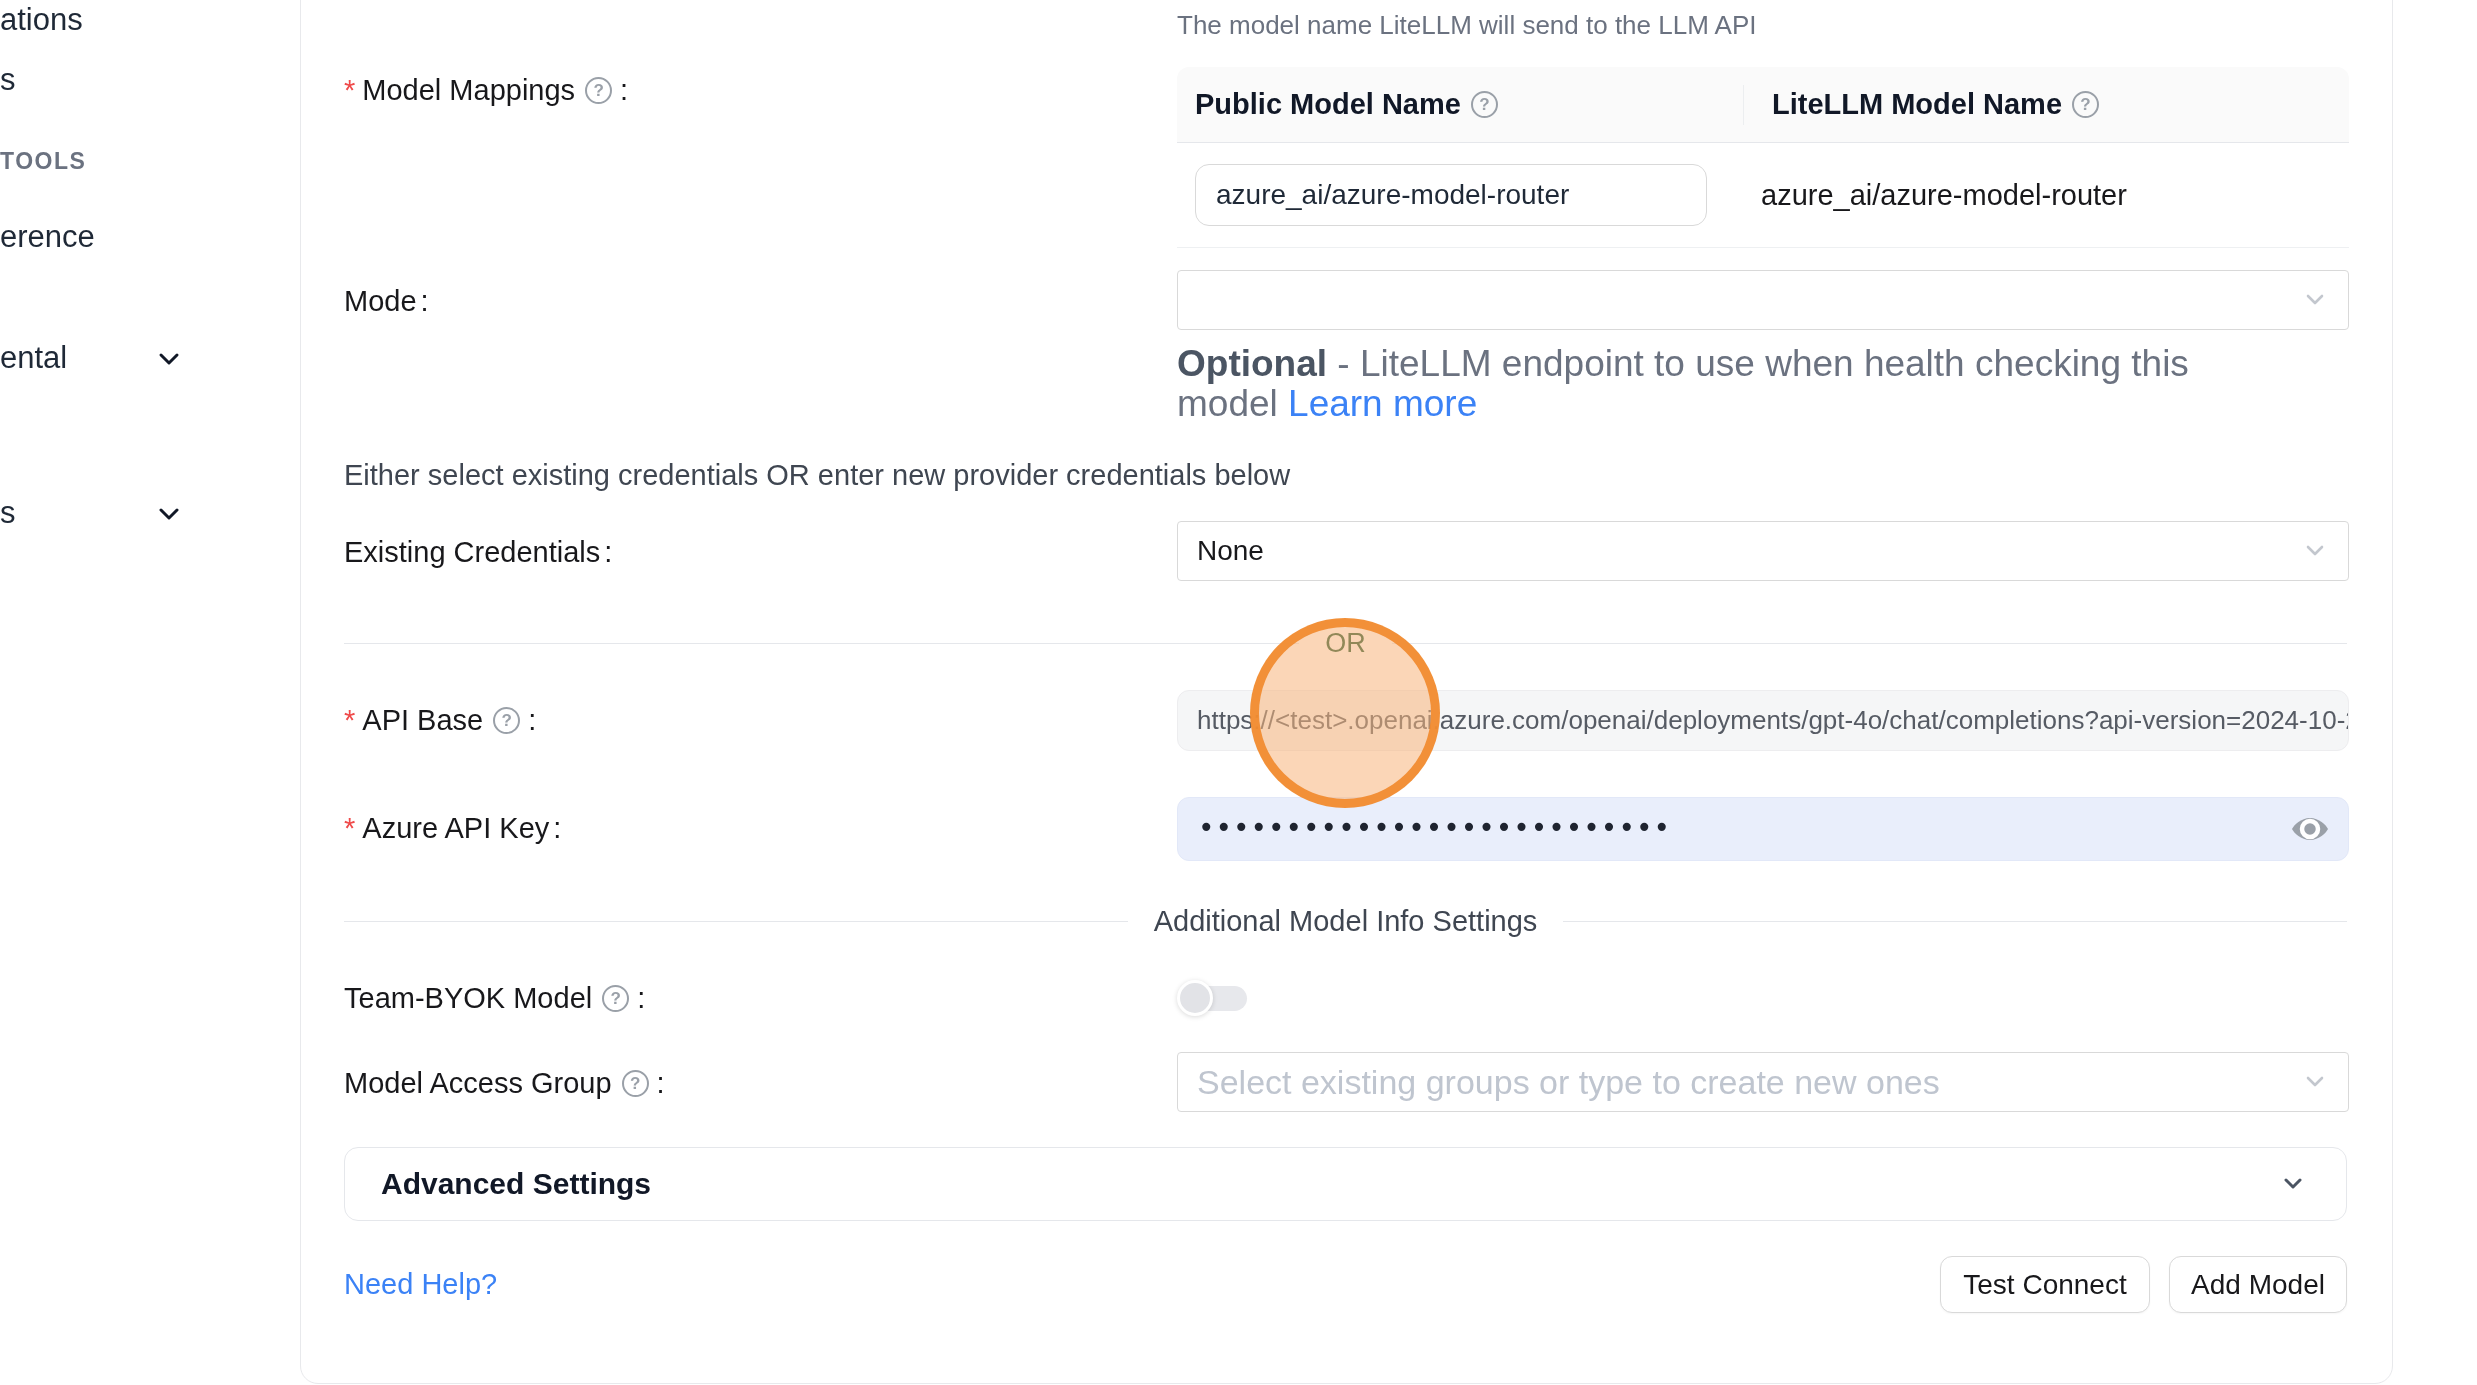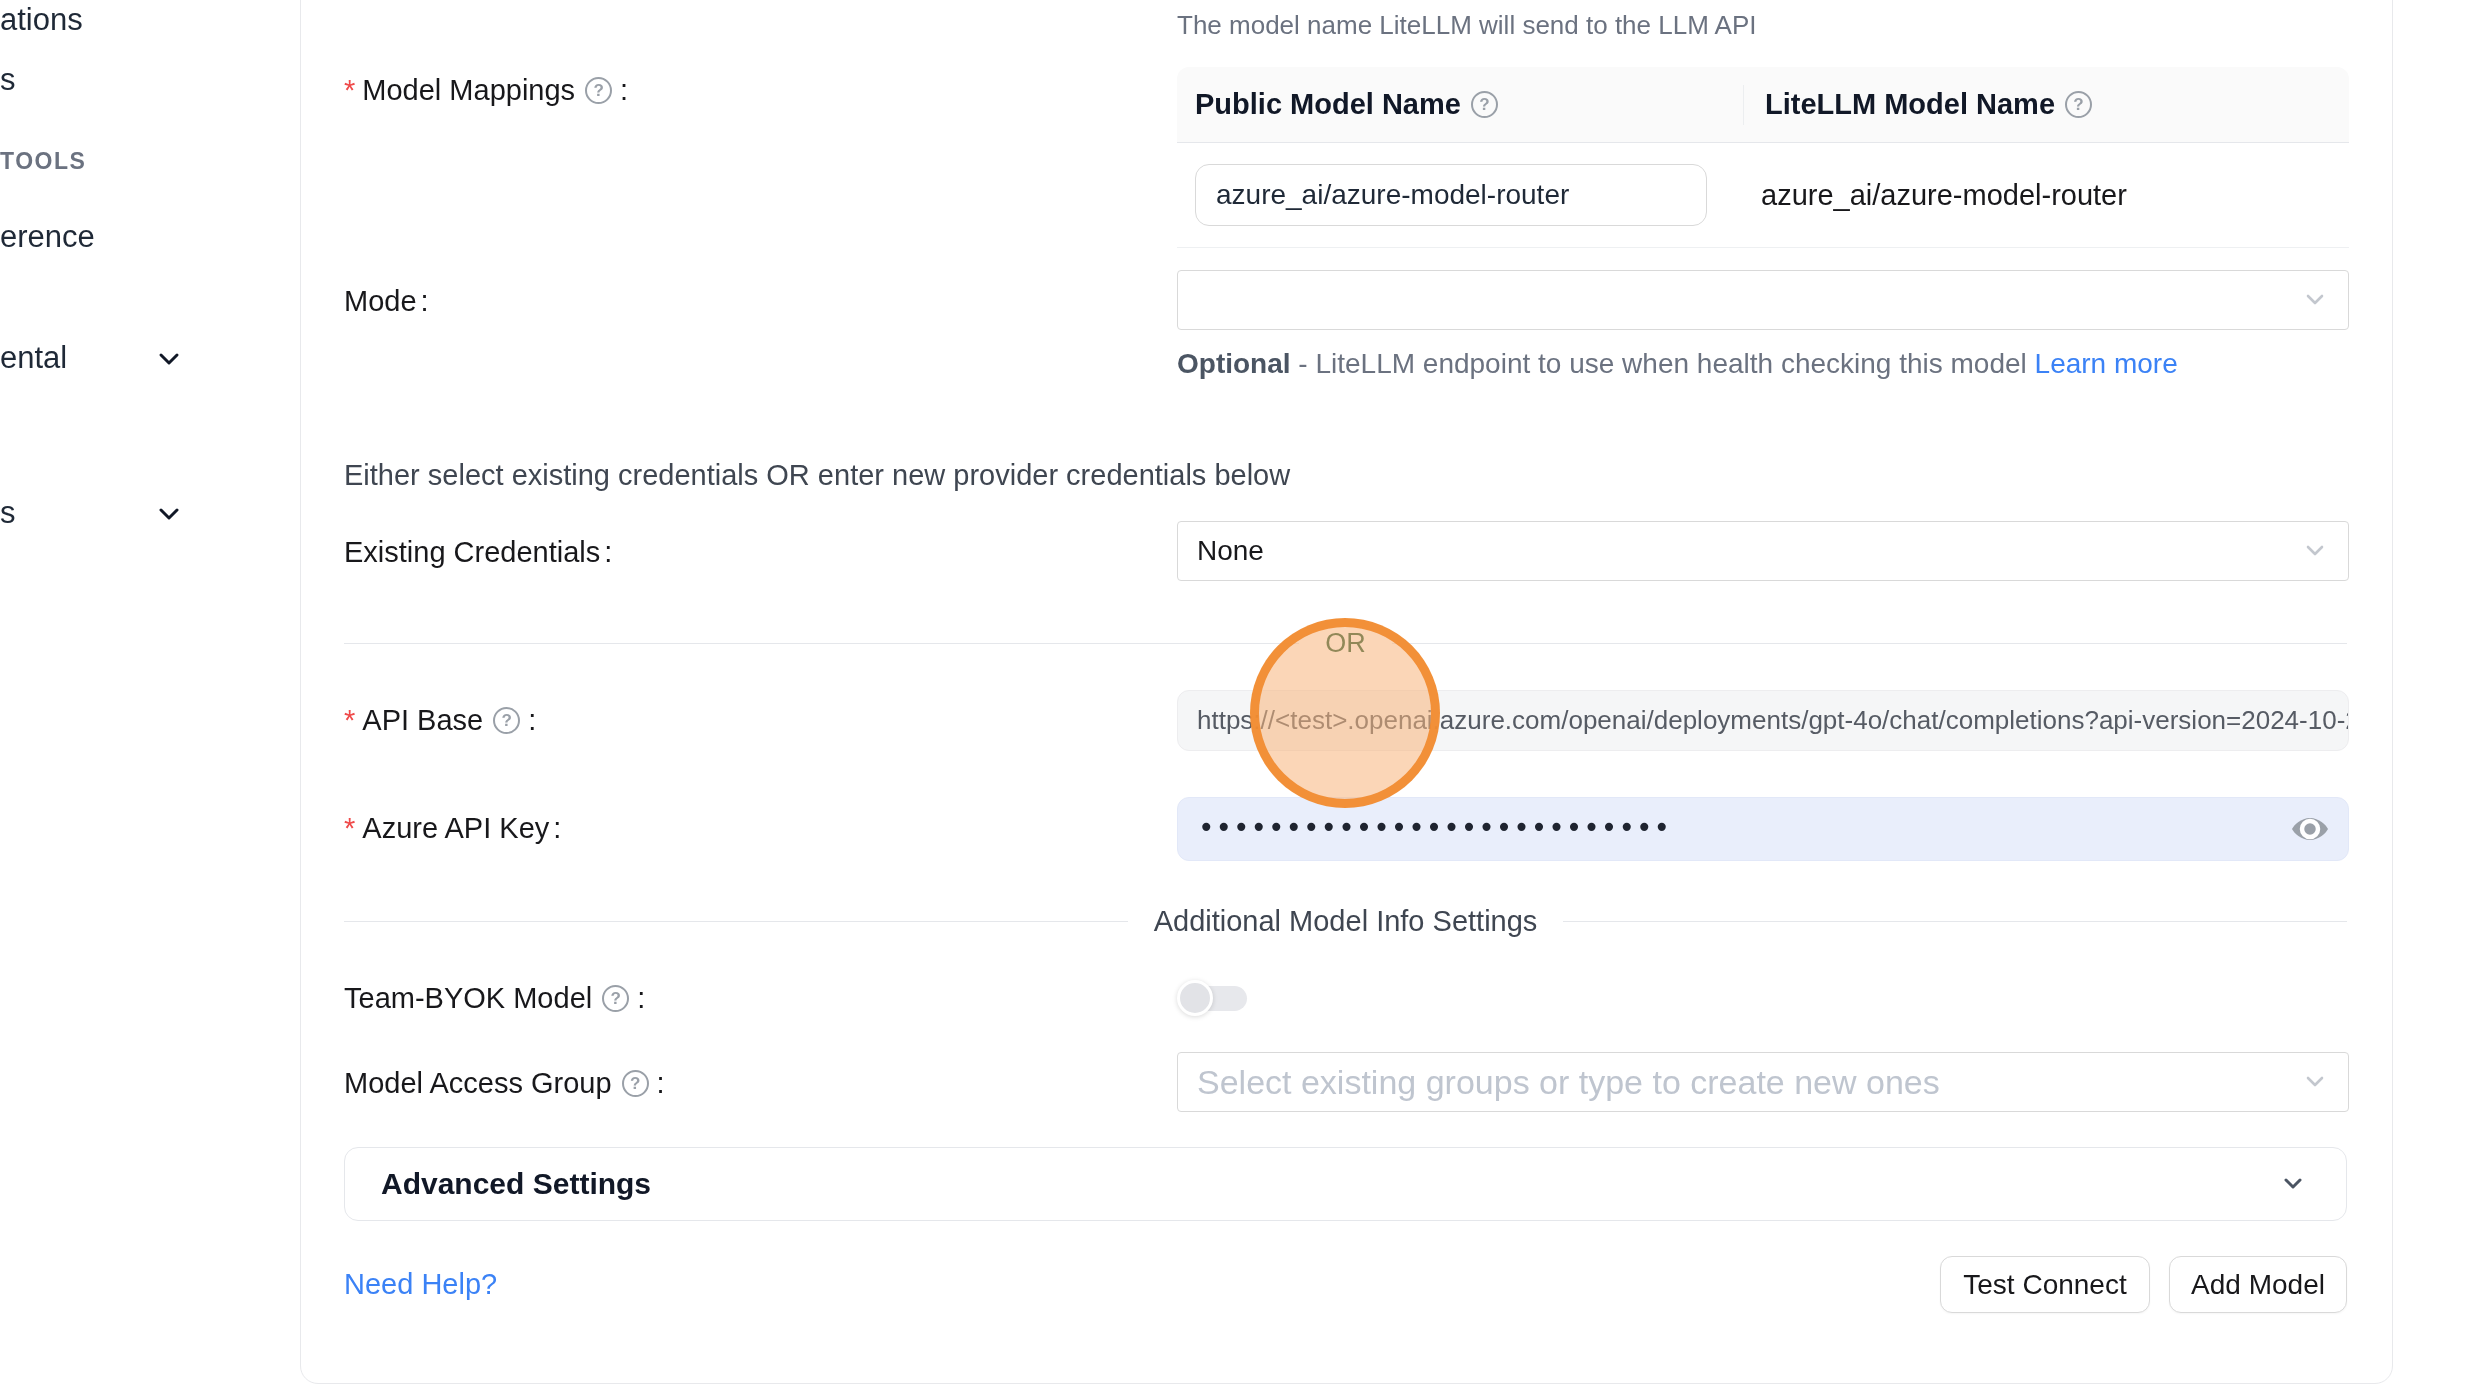--- a/index.html
+++ b/index.html
@@ -22,36 +22,36 @@
   .qicon { display:inline-flex; align-items:center; justify-content:center; width:27px; height:27px;
     border:2px solid #9aa0a8; border-radius:50%; color:#9aa0a8; font-size:17px; font-weight:700;
     margin:0 4px 0 10px; flex:0 0 auto; }
   .colon { margin-left:4px; }
 
   
   .mm-table { position:absolute; left:1177px; top:67px; width:1172px; }
   .mm-head { display:flex; height:76px; background:#fafafa; border-radius:12px 12px 0 0;
     border-bottom:1px solid #e5e7eb; align-items:center; }
   .mm-col1 { width:566px; padding-left:18px; display:flex; align-items:center; }
-  .mm-col2 { flex:1; padding-left:21px; display:flex; align-items:center; border-left:1px solid #eceef0; height:40px; }
+  .mm-col2 { flex:1; padding-left:28px; display:flex; align-items:center; border-left:1px solid #eceef0; height:40px; }
   .mm-head-label { font-size:29px; font-weight:700; color:#111827; }
   .mm-body { display:flex; height:105px; align-items:center; border-bottom:1px solid #eef0f2; }
   .mm-input { margin-left:18px; width:512px; height:62px; border:1px solid #d9d9d9; border-radius:14px;
     font-size:28px; color:#1f2937; padding:0 20px; outline:none; background:#fff;
     font-family:"Liberation Sans","DejaVu Sans",sans-serif; }
   .mm-value { padding-left:18px; font-size:29px; color:#18181b; }
 
   
   .select-box { position:absolute; left:1177px; width:1172px; height:60px; background:#fff;
     border:1px solid #d9d9d9; border-radius:4px; display:flex; align-items:center; padding:0 56px 0 19px; }
   .select-box .val { font-size:28px; color:#18181b; }
   .select-box .ph { font-size:34px; color:#bfc5cf; }
   .sel-chev { position:absolute; right:16px; top:50%; transform:translateY(-50%); width:34px; height:34px; }
 
-  .help-para { position:absolute; left:1177px; top:344px; width:1080px; font-size:28px; line-height:40px; color:#6b7280; }
+  .help-para { position:absolute; left:1177px; top:344px; width:1080px; font-size:37px; line-height:40px; color:#6b7280; }
   .help-para b { color:#4b5563; }
   .link { color:#3b82f6; text-decoration:none; cursor:pointer; }
 
   .note-text { position:absolute; left:344px; font-size:29px; color:#3f4651; }
 
   .divider { position:absolute; left:344px; width:2003px; display:flex; align-items:center; }
   .divider .line { flex:1; height:1px; background:#e5e7eb; }
   .divider .dtext { padding:0 26px; font-size:27px; color:#14532d; white-space:nowrap; }
   .divider .dtext.dark { color:#3f4651; font-size:29px; }
 

